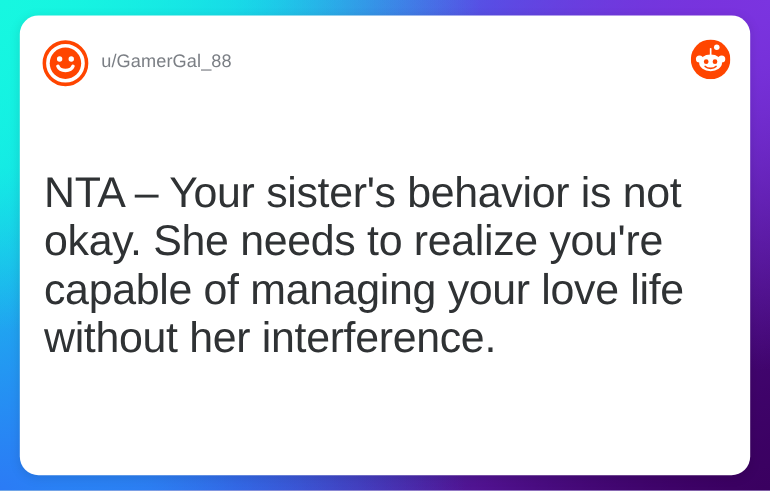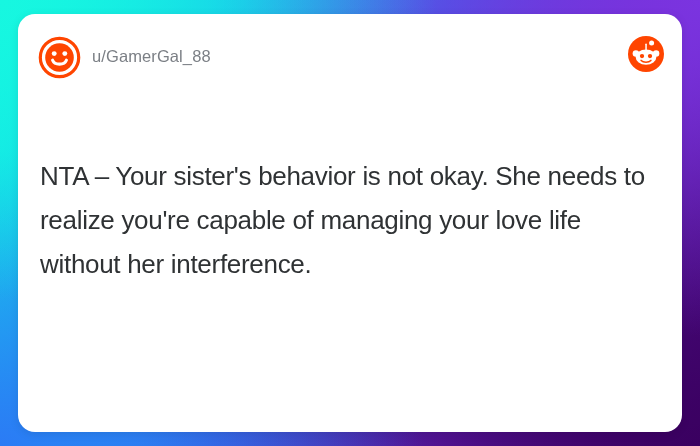--- a/index.html
+++ b/index.html
@@ -74,21 +74,21 @@
     width: 36px;
     height: 36px;
   }
 
   
   .post-body {
     position: absolute;
     left: 22px;
     top: 140px;
     width: 624px;
-    font-size: 26px;
+    font-size: 39px;
     line-height: 44px;
     letter-spacing: -0.3px;
     color: #2f3234;
     font-weight: 400;
   }
 </style>
 </head>
 <body>
 
 <div id="stage">

